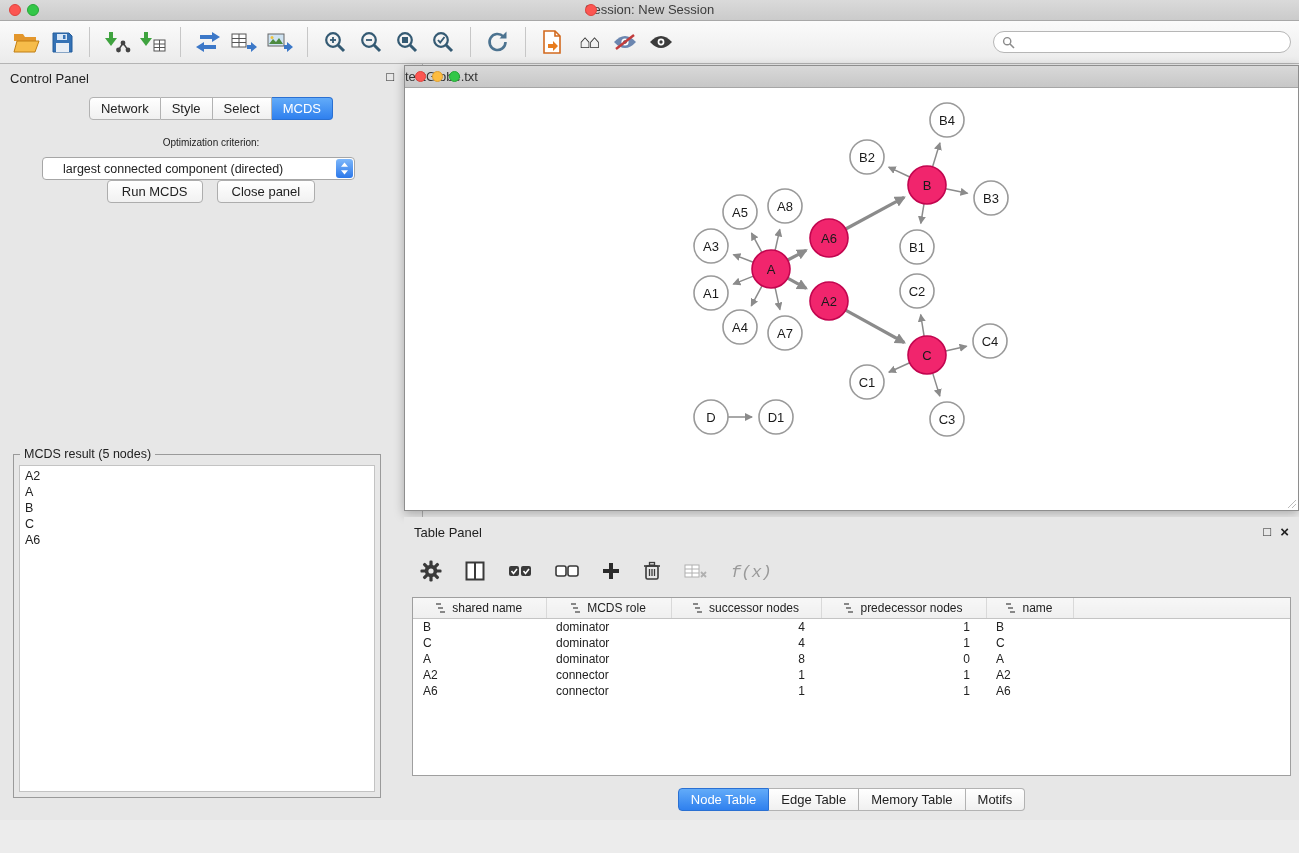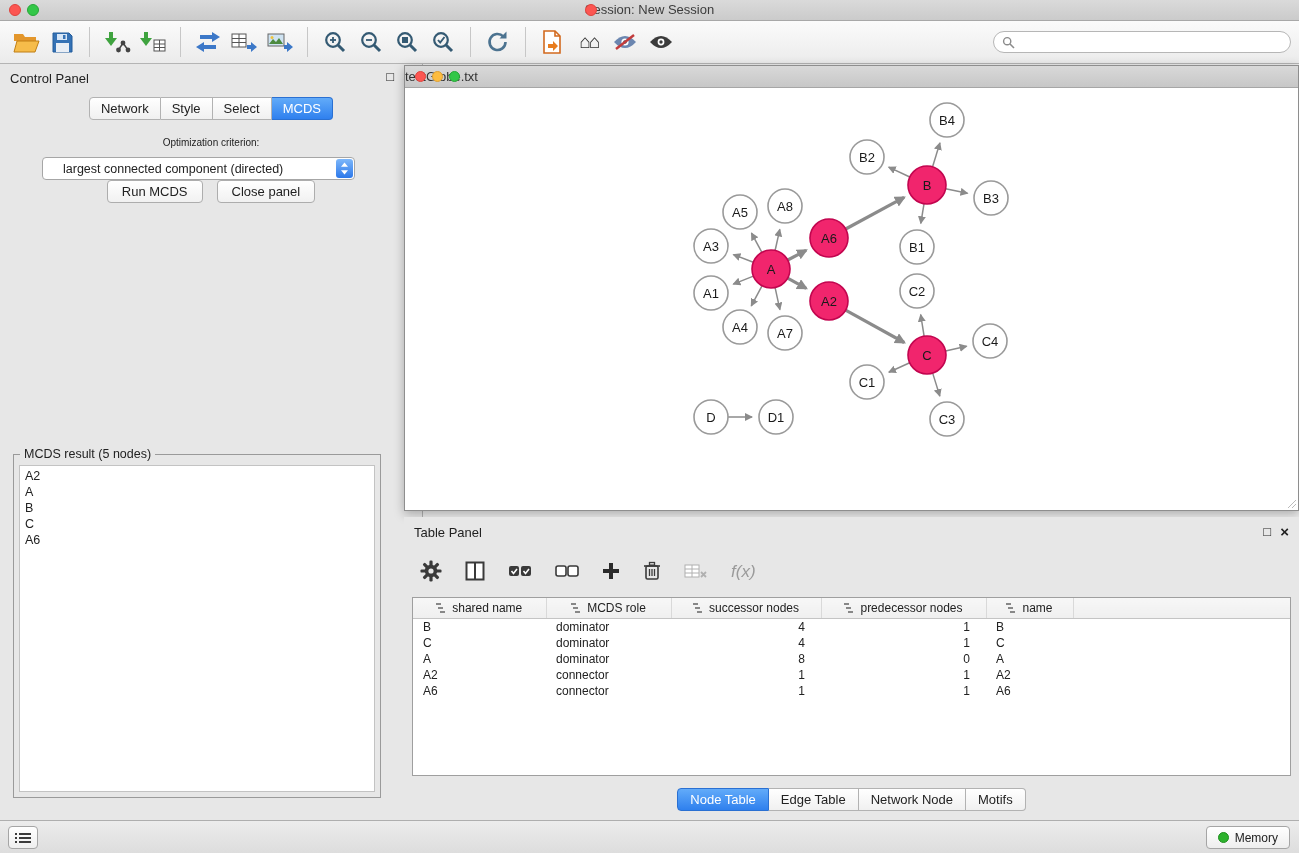--- a/index.html
+++ b/index.html
@@ -49,21 +49,21 @@
   .net-window{position:absolute;left:404px;top:65px;width:895px;height:446px;background:#fff;border:1px solid #8e8e8e;box-shadow:0 3px 10px rgba(0,0,0,0.28)}
   .net-title{position:relative;height:22px;background:linear-gradient(#d9d9d9,#c7c7c7);border-bottom:1px solid #a6a6a6;text-align:left;font-size:13px;line-height:21px;color:#333}
   .net-title .tl{width:11px;height:11px;top:5px}
   .net-canvas{position:relative;width:100%;height:422px;background:#fff;overflow:hidden}
   .net-svg text{font-size:13px;fill:#1a1a1a;font-family:"Liberation Sans",sans-serif}
   .resize-grip{position:absolute;right:1px;bottom:1px}
 
   
   .table-panel{position:absolute;left:404px;top:517px;width:895px;height:303px;background:#e7e7e7}
   .tp-tools{position:absolute;top:36px;left:16px;height:38px;display:flex;align-items:center;gap:23px}
-  .fx{font-family:Liberation Sans, sans-serif;font-style:italic;color:#9a9a9a;font-size:17px}
+  .fx{font-family:Liberation Mono, monospace;font-style:italic;color:#9a9a9a;font-size:17px}
   .data-table{position:absolute;left:8px;right:8px;top:80px;bottom:44px;background:#fff;border:1px solid #9f9f9f;overflow:hidden}
   .data-table table{border-collapse:collapse;width:100%;table-layout:fixed;font-size:12px}
   .data-table th{background:linear-gradient(#f7f7f7,#efefef);border-right:1px solid #d9d9d9;border-bottom:1px solid #c4c4c4;font-weight:normal;height:20px;font-size:12px;text-align:center;white-space:nowrap;overflow:hidden}
   .data-table th .sort-ic{vertical-align:-1px;margin-right:5px}
   .data-table th:nth-child(1){width:133px}
   .data-table th:nth-child(2){width:125px}
   .data-table th:nth-child(3){width:150px}
   .data-table th:nth-child(4){width:165px}
   .data-table th:nth-child(5){width:87px}
   .data-table th.filler{border-right:none}
@@ -532,37 +532,19 @@
               <td>A6</td>
               <td></td>
             </tr>
           </tbody>
       </table>
     </div>
 
     <div class="bottom-tabs">
       <span class="tab active">Node Table</span>
       <span class="tab">Edge Table</span>
-      <span class="tab">Network Node</span>
+      <span class="tab">Memory Table</span>
       <span class="tab">Motifs</span>
     </div>
   </div>
 
-  <div class="statusbar">
-    <div class="list-btn">
-      <svg width="16" height="12" viewBox="0 0 16 12">
-        <g fill="#3a3a3a">
-          <rect x="0" y="1" width="2" height="2"></rect>
-            <rect x="4" y="1" width="12" height="2"></rect>
-          <rect x="0" y="5" width="2" height="2"></rect>
-            <rect x="4" y="5" width="12" height="2"></rect>
-          <rect x="0" y="9" width="2" height="2"></rect>
-            <rect x="4" y="9" width="12" height="2"></rect>
-        </g>
-      </svg>
-    </div>
-    <div class="memory-btn">
-      <span class="mem-dot"></span>
-      <span>Memory</span>
-    </div>
-  </div>
 
 </div>
 
 </body></html>

